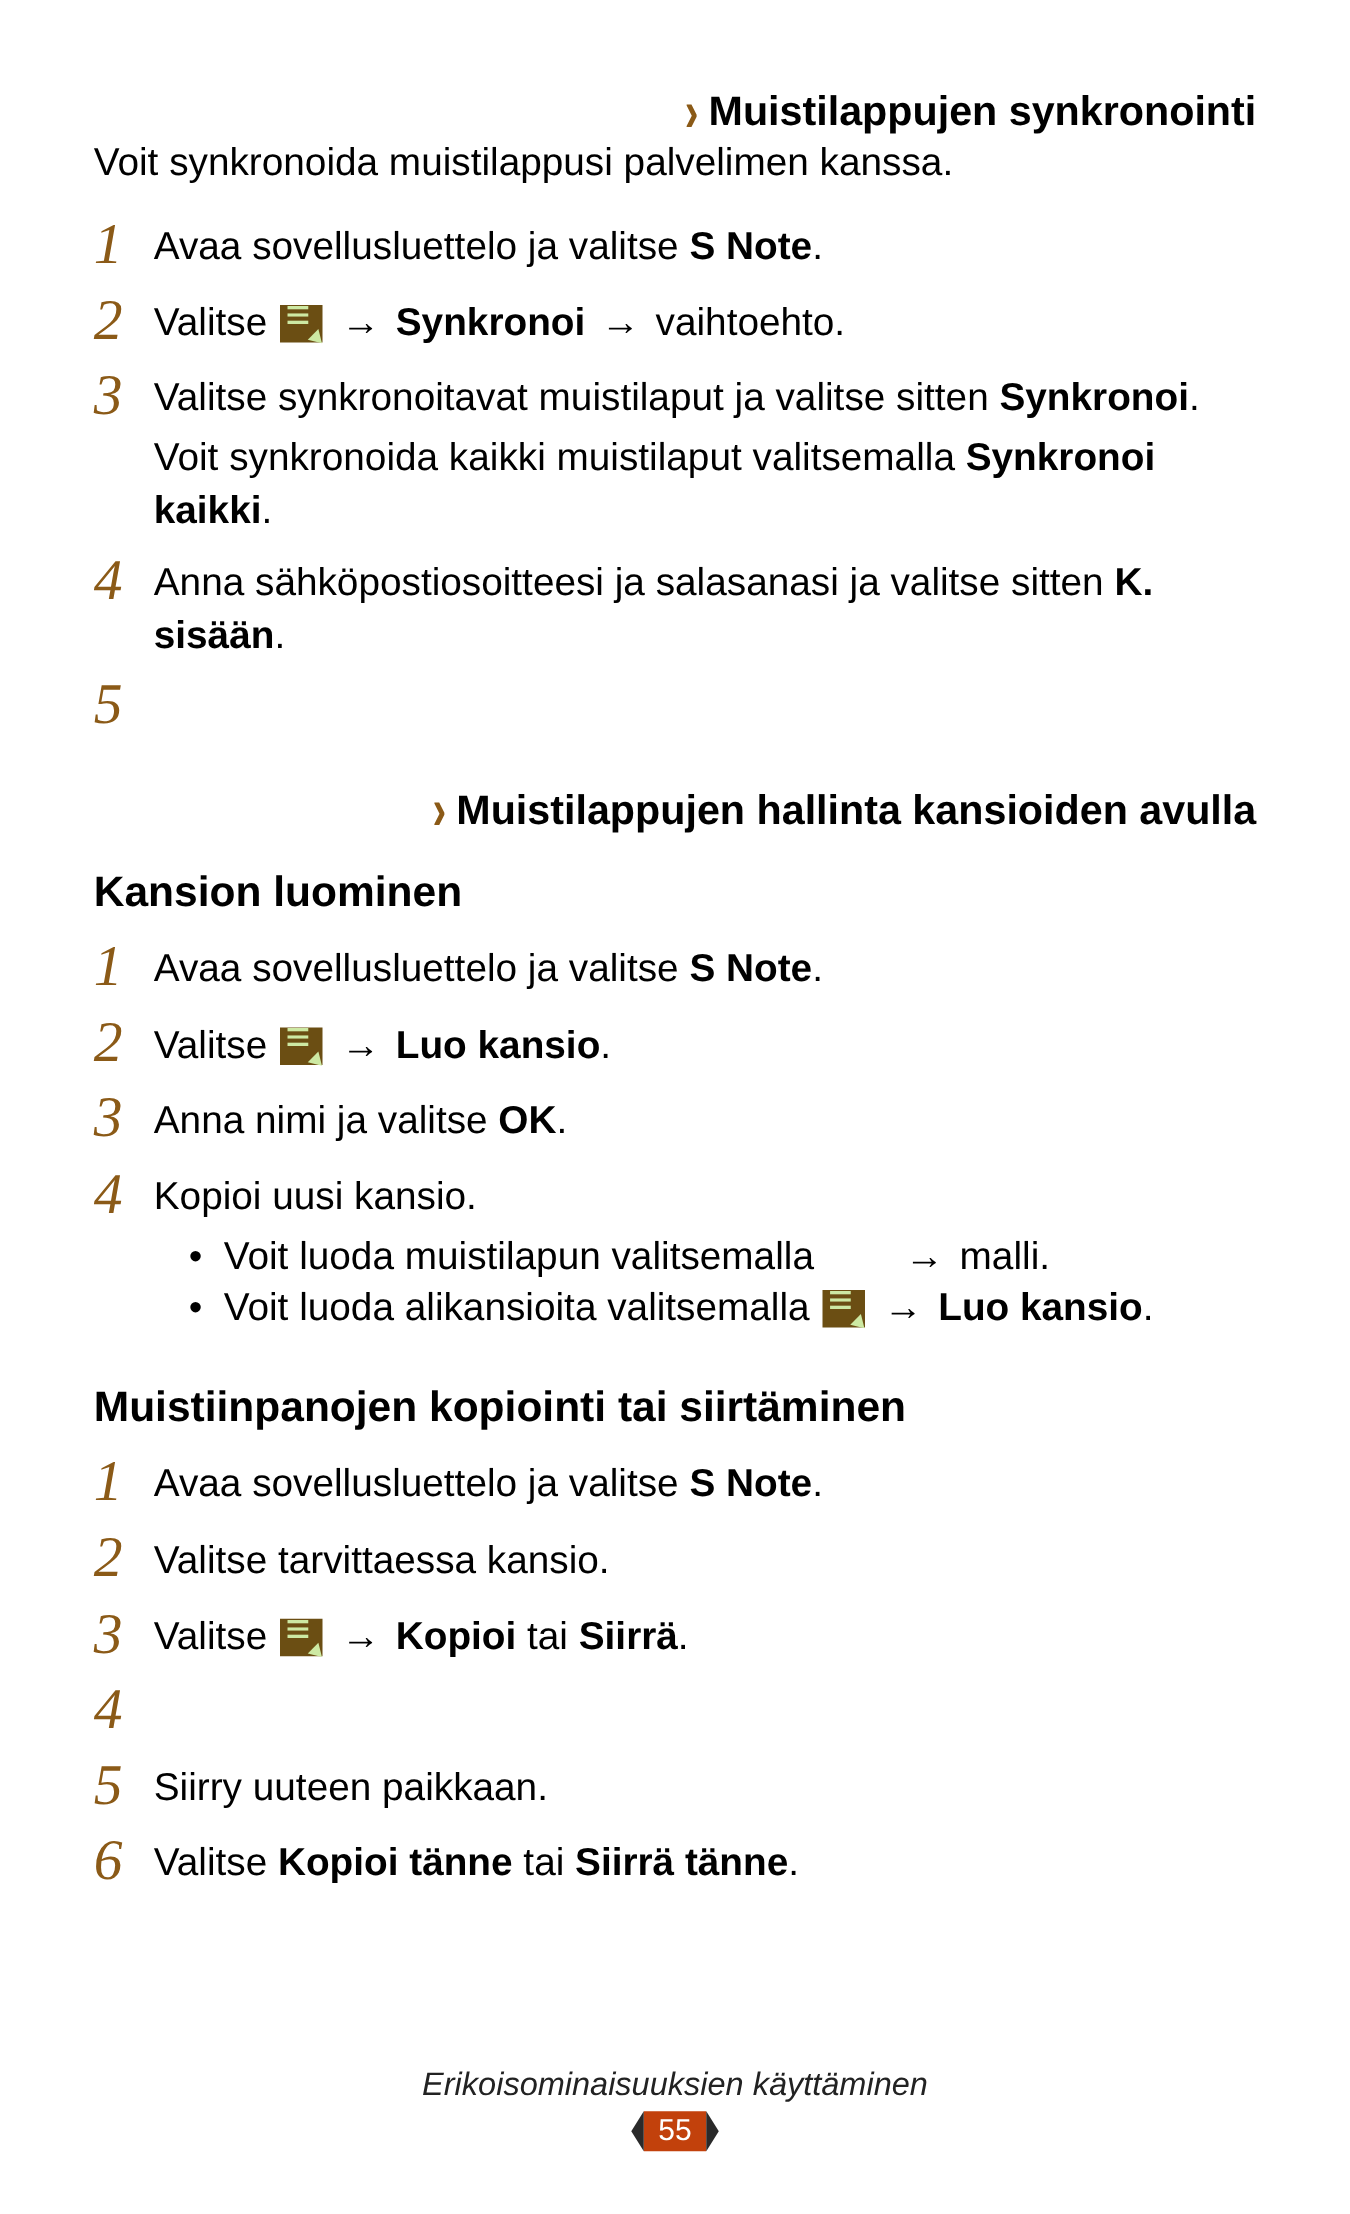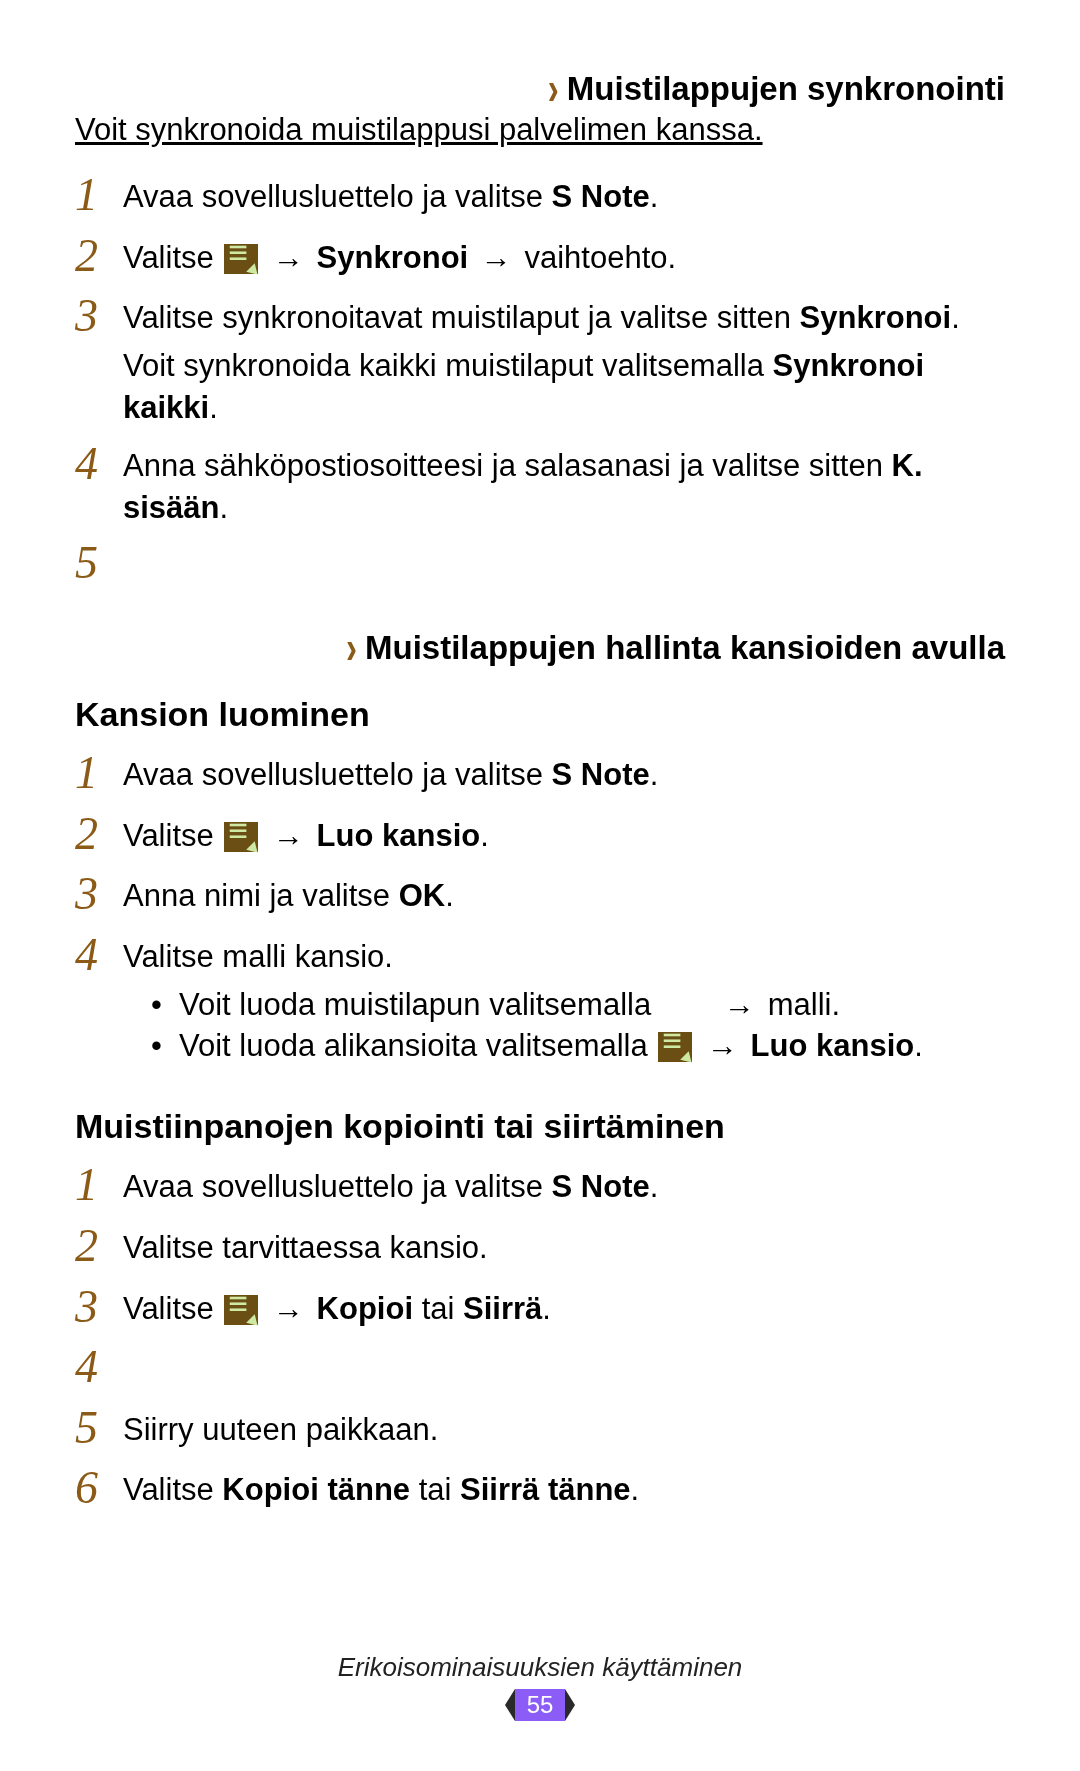--- a/index.html
+++ b/index.html
@@ -25,21 +25,20 @@
   .section-header .chev {
     color: #8b5a17;
     margin-right: 8px;
     display: inline-block;
     transform: scaleY(1.4);
     font-weight: 900;
   }
   .intro {
     font-size: 31px;
     margin: 0 0 22px 0;
-    text-decoration: underline;
   }
   .steps {
     list-style: none;
     padding: 0;
     margin: 0 0 40px 0;
   }
   .steps li {
     display: flex;
     align-items: flex-start;
     margin: 0 0 10px 0;
@@ -125,21 +124,21 @@
     width: 100%;
     text-align: center;
   }
   .footer-text {
     font-style: italic;
     font-size: 26px;
     color: #222;
   }
   .page-badge {
     display: inline-block;
-    background: #8b5cf6;
+    background: #c2410c;
     color: #fff;
     font-size: 24px;
     padding: 2px 12px;
     margin-top: 6px;
     position: relative;
   }
   .page-badge::before, .page-badge::after {
     content: "";
     position: absolute;
     top: 0;
@@ -219,21 +218,21 @@
     </li>
     <li>
       <span class="num">3</span>
       <span class="step-body">
         <span>Anna nimi ja valitse </span><strong>OK</strong><span>.</span>
       </span>
     </li>
     <li>
       <span class="num">4</span>
       <span class="step-body">
-        <span>Valitse malli kansio.</span>
+        <span>Kopioi uusi kansio.</span>
         <ul class="bullets">
           <li>
             <span>Voit luoda muistilapun valitsemalla </span>&nbsp;&nbsp;&nbsp;&nbsp;&nbsp;&nbsp;&nbsp;<span class="arrow">→</span><span> malli.</span>
           </li>
           <li>
             <span>Voit luoda alikansioita valitsemalla </span><span class="menu-icon"><span class="pen"></span></span>
             <span class="arrow">→</span>
             <strong>Luo kansio</strong><span>.</span>
           </li>
         </ul>

